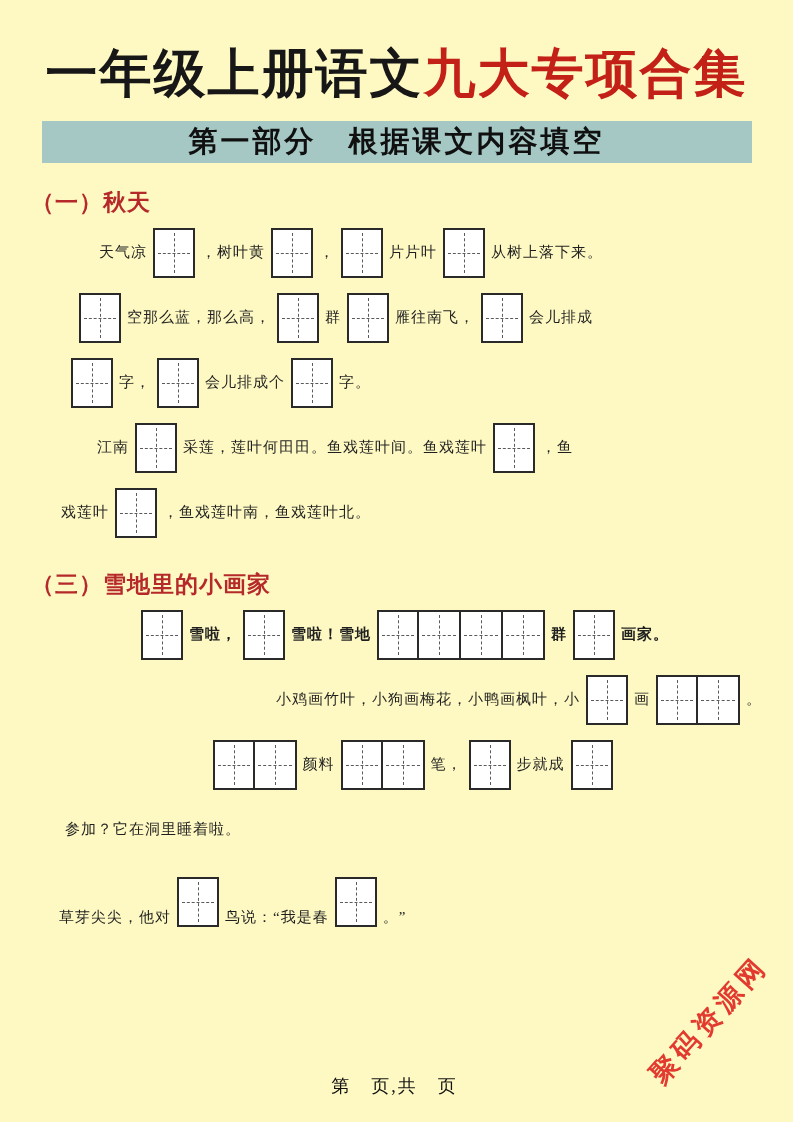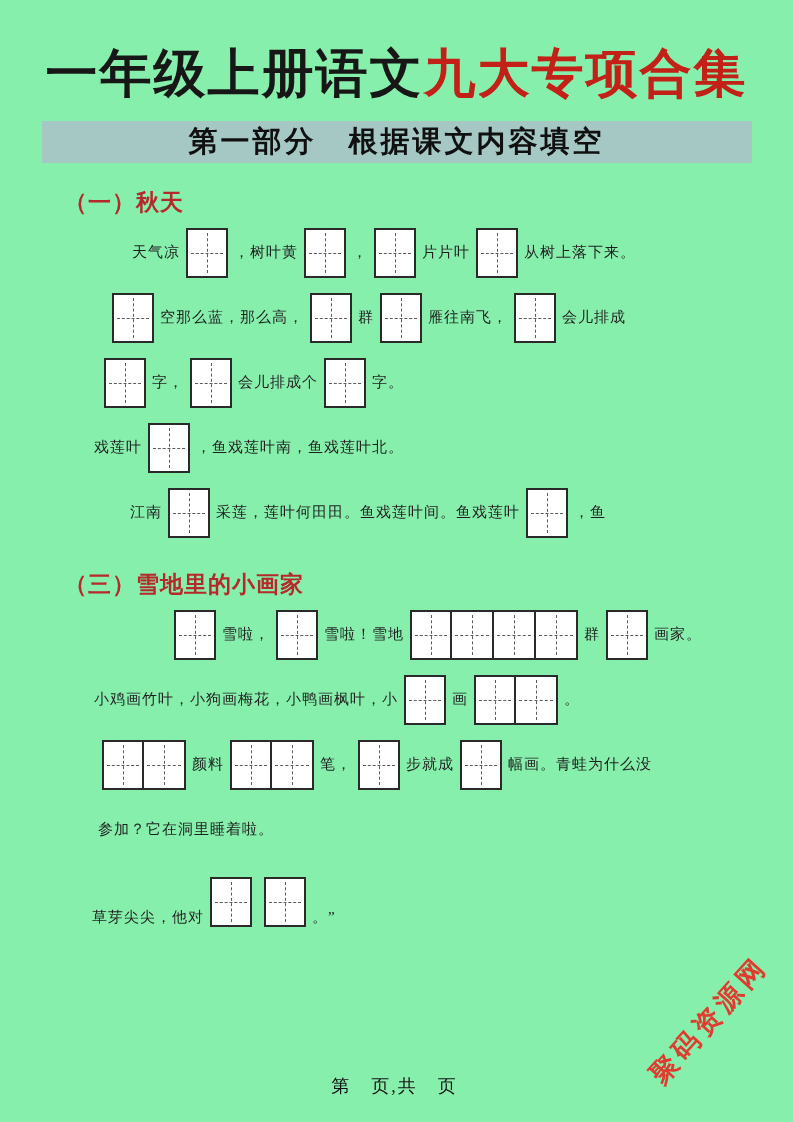--- a/index.html
+++ b/index.html
@@ -1,19 +1,19 @@
 <!DOCTYPE html>
 <html><head>
 <meta charset="utf-8">
 <style>
   html,body{margin:0;padding:0;background:#ffffff;}
   .page{
     position:relative;
     width:793px;height:1122px;
-    background:#86efac;
+    background:#fef9c3;
     overflow:hidden;
     font-family:"Liberation Serif","DejaVu Serif",serif;
     color:#1f1f1f;
   }
   .title{
     margin:0;
     padding-top:40px;
     text-align:center;
     font-size:52px;
     line-height:68px;
@@ -24,21 +24,21 @@
   .title .black{color:#171717;}
   .title .red{color:#c32017;}
   .banner{
     margin:13px auto 0 auto;
     width:710px;height:42px;
     background:#a5c8c4;
     display:flex;align-items:center;justify-content:center;
     font-size:29px;font-weight:bold;color:#101010;
     letter-spacing:3px;
   }
-  .content{padding:0 64px;}
+  .content{padding:0 31px;}
   .section-heading{
     margin:25px 0 2px 0;
     height:30px;line-height:30px;
     font-size:23px;font-weight:bold;
     color:#b5292b;
     letter-spacing:1px;
   }
   .text-line{
     display:flex;align-items:center;
     height:65px;
@@ -141,104 +141,104 @@
             <div class="answer-box-cell"></div>
           </div>
           <span>会儿排成个</span>
           <div class="answer-box-group">
             <div class="answer-box-cell"></div>
           </div>
           <span>字。</span>
         </div>
       </div>
       <div class="section">
+        <div class="text-line" style="padding-left: 66px;">
+          <span>江南</span>
+          <div class="answer-box-group">
+            <div class="answer-box-cell"></div>
+          </div>
+          <span>采莲，莲叶何田田。鱼戏莲叶间。鱼戏莲叶</span>
+          <div class="answer-box-group">
+            <div class="answer-box-cell"></div>
+          </div>
+          <span>，鱼</span>
+        </div>
         <div class="text-line" style="padding-left: 30px;">
           <span>戏莲叶</span>
           <div class="answer-box-group">
             <div class="answer-box-cell"></div>
           </div>
           <span>，鱼戏莲叶南，鱼戏莲叶北。</span>
         </div>
-        <div class="text-line" style="padding-left: 66px;">
-          <span>江南</span>
-          <div class="answer-box-group">
-            <div class="answer-box-cell"></div>
-          </div>
-          <span>采莲，莲叶何田田。鱼戏莲叶间。鱼戏莲叶</span>
-          <div class="answer-box-group">
-            <div class="answer-box-cell"></div>
-          </div>
-          <span>，鱼</span>
-        </div>
       </div>
       <div class="section">
         <div class="section-heading">（三）雪地里的小画家</div>
-        <div class="text-line" style="padding-left: 104px;">
+        <div class="text-line" style="padding-left: 104px; font-weight: bold;">
           <div class="answer-box-group">
             <div class="answer-box-cell"></div>
           </div>
           <span>雪啦，</span>
           <div class="answer-box-group">
             <div class="answer-box-cell"></div>
           </div>
           <span>雪啦！雪地</span>
           <div class="answer-box-group">
             <div class="answer-box-cell"></div>
             <div class="answer-box-cell"></div>
             <div class="answer-box-cell"></div>
             <div class="answer-box-cell"></div>
           </div>
           <span>群</span>
           <div class="answer-box-group">
             <div class="answer-box-cell"></div>
           </div>
           <span>画家。</span>
         </div>
-        <div class="text-line" style="padding-left: 30px;">
+        <div class="text-line" style="padding-left: 30px; justify-content: flex-end;">
           <span>小鸡画竹叶，小狗画梅花，小鸭画枫叶，小</span>
           <div class="answer-box-group">
             <div class="answer-box-cell"></div>
           </div>
           <span>画</span>
           <div class="answer-box-group">
             <div class="answer-box-cell"></div>
             <div class="answer-box-cell"></div>
           </div>
           <span>。</span>
         </div>
-        <div class="text-line" style="padding-left: 32px;">
+        <div class="text-line" style="padding-left: 32px; justify-content: center;">
           <div class="answer-box-group">
             <div class="answer-box-cell"></div>
             <div class="answer-box-cell"></div>
           </div>
           <span>颜料</span>
           <div class="answer-box-group">
             <div class="answer-box-cell"></div>
             <div class="answer-box-cell"></div>
           </div>
           <span>笔，</span>
           <div class="answer-box-group">
             <div class="answer-box-cell"></div>
           </div>
           <span>步就成</span>
           <div class="answer-box-group">
             <div class="answer-box-cell"></div>
           </div>
-          <span>幅画。青蛙为什么没</span>
         </div>
         <div class="text-line" style="padding-left: 34px; text-align: right;">
           <span>参加？它在洞里睡着啦。</span>
         </div>
       </div>
       <div class="section">
         <div class="text-line" style="padding-left: 28px; align-items: flex-end;">
           <span>草芽尖尖，他对</span>
           <div class="answer-box-group">
             <div class="answer-box-cell"></div>
           </div>
+          <span>鸟说：“我是春</span>
           <div class="answer-box-group">
             <div class="answer-box-cell"></div>
           </div>
           <span>。”</span>
         </div>
       </div>
     </div>
 
   <div class="footer">第　页,共　页</div>
 

